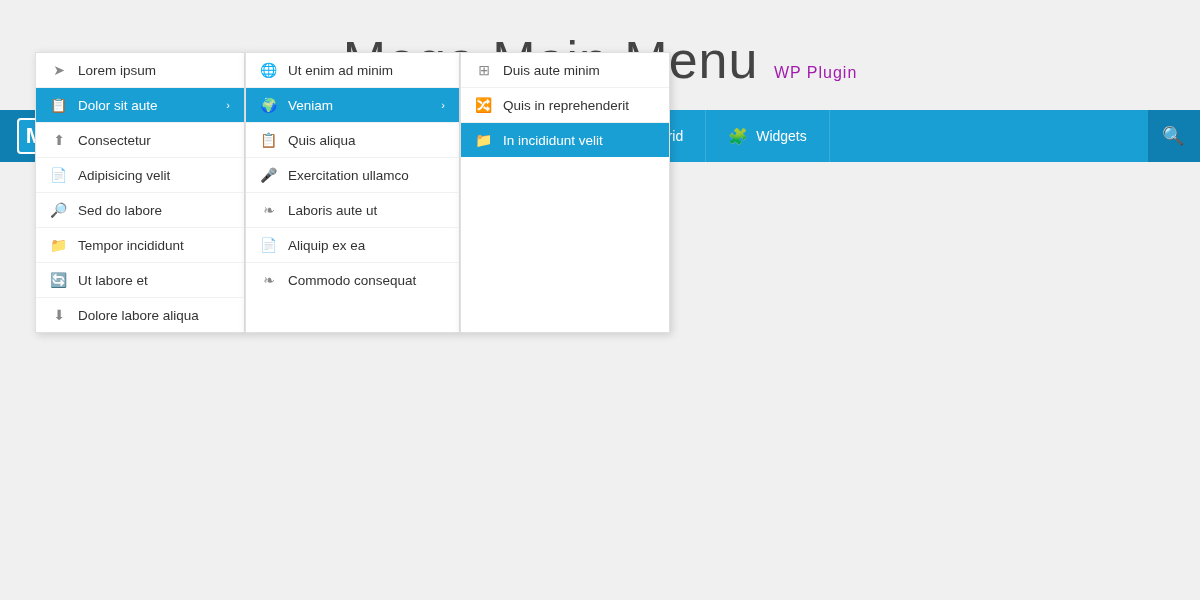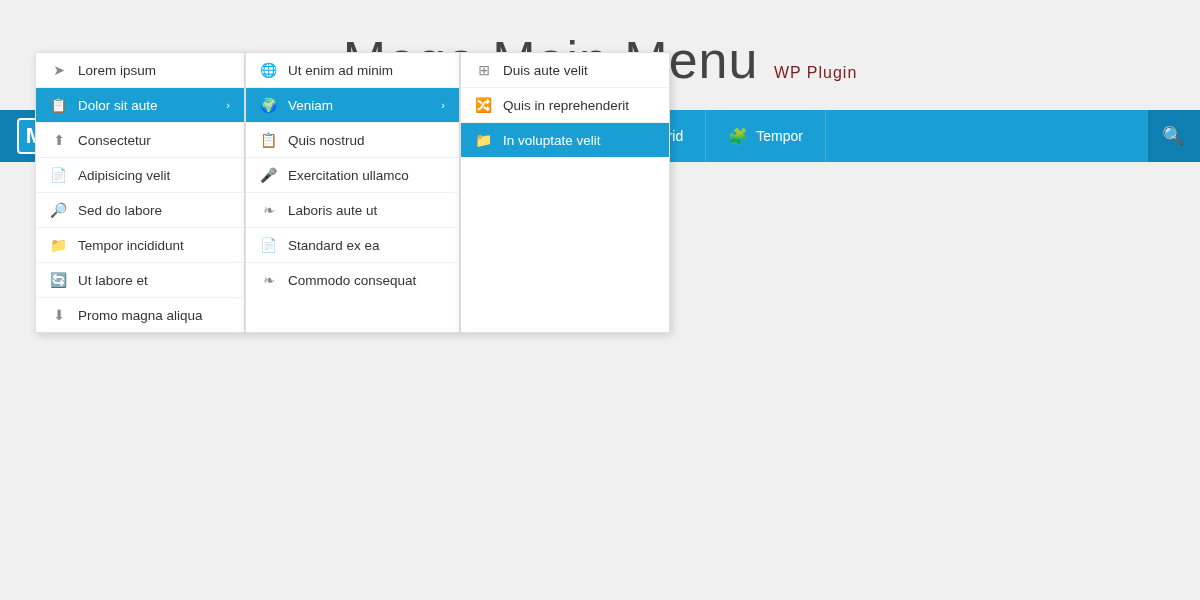--- a/index.html
+++ b/index.html
@@ -19,21 +19,21 @@
       background: #f0f0f0;
     }
     .page-title {
       font-size: 52px;
       font-weight: 300;
       color: #444;
       letter-spacing: 1px;
     }
     .page-subtitle {
       font-size: 16px;
-      color: #7f1d1d;
+      color: #a21caf;
       font-weight: 400;
     }
 
     
     .navbar {
       background: #1a9fd4;
       display: flex;
       align-items: stretch;
       height: 52px;
       position: relative;
@@ -193,21 +193,21 @@
     <div class="nav-item">
       <span class="nav-icon">📢</span>
       <span>Recent Posts</span>
     </div>
     <div class="nav-item">
       <span class="nav-icon">⊞</span>
       <span>Grid</span>
     </div>
     <div class="nav-item">
       <span class="nav-icon">🧩</span>
-      <span>Tempor</span>
+      <span>Widgets</span>
     </div>
   </div>
   <div class="nav-search">
     <span>🔍</span>
   </div>
 </nav>
 
 <div class="dropdown-container">
 
   <div class="dropdown-level">
@@ -235,63 +235,63 @@
     <div class="dropdown-item">
       <span class="item-icon">📁</span>
       <span>Tempor incididunt</span>
     </div>
     <div class="dropdown-item">
       <span class="item-icon">🔄</span>
       <span>Ut labore et</span>
     </div>
     <div class="dropdown-item">
       <span class="item-icon">⬇</span>
-      <span>Promo magna aliqua</span>
+      <span>Dolore labore aliqua</span>
     </div>
   </div>
 
   <div class="dropdown-level dropdown-level-2">
     <div class="dropdown-item">
       <span class="item-icon">🌐</span>
       <span>Ut enim ad minim</span>
     </div>
     <div class="dropdown-item active-item">
       <span class="item-icon">🌍</span>
       <span>Veniam</span>
       <span class="chevron">›</span>
     </div>
     <div class="dropdown-item">
       <span class="item-icon">📋</span>
-      <span>Quis nostrud</span>
+      <span>Quis aliqua</span>
     </div>
     <div class="dropdown-item">
       <span class="item-icon">🎤</span>
       <span>Exercitation ullamco</span>
     </div>
     <div class="dropdown-item">
       <span class="item-icon">❧</span>
       <span>Laboris aute ut</span>
     </div>
     <div class="dropdown-item">
       <span class="item-icon">📄</span>
-      <span>Standard ex ea</span>
+      <span>Aliquip ex ea</span>
     </div>
     <div class="dropdown-item">
       <span class="item-icon">❧</span>
       <span>Commodo consequat</span>
     </div>
   </div>
 
   <div class="dropdown-level dropdown-level-3">
     <div class="dropdown-item">
       <span class="item-icon">⊞</span>
-      <span>Duis aute velit</span>
+      <span>Duis aute minim</span>
     </div>
     <div class="dropdown-item">
       <span class="item-icon">🔀</span>
       <span>Quis in reprehenderit</span>
     </div>
     <div class="dropdown-item active-item">
       <span class="item-icon">📁</span>
-      <span>In voluptate velit</span>
+      <span>In incididunt velit</span>
     </div>
   </div>
 </div>
 
 </body></html>

